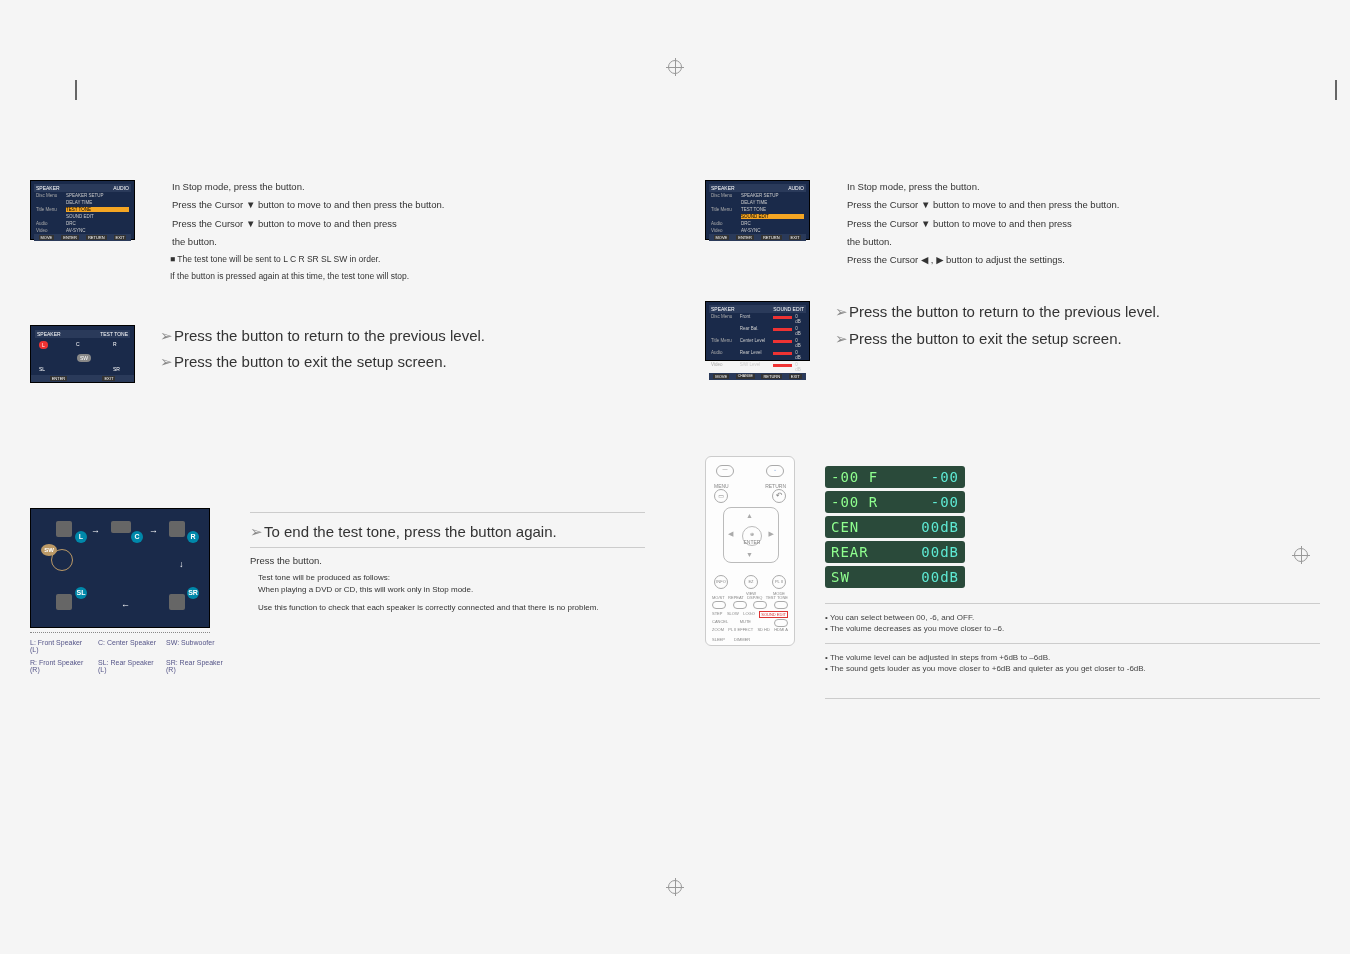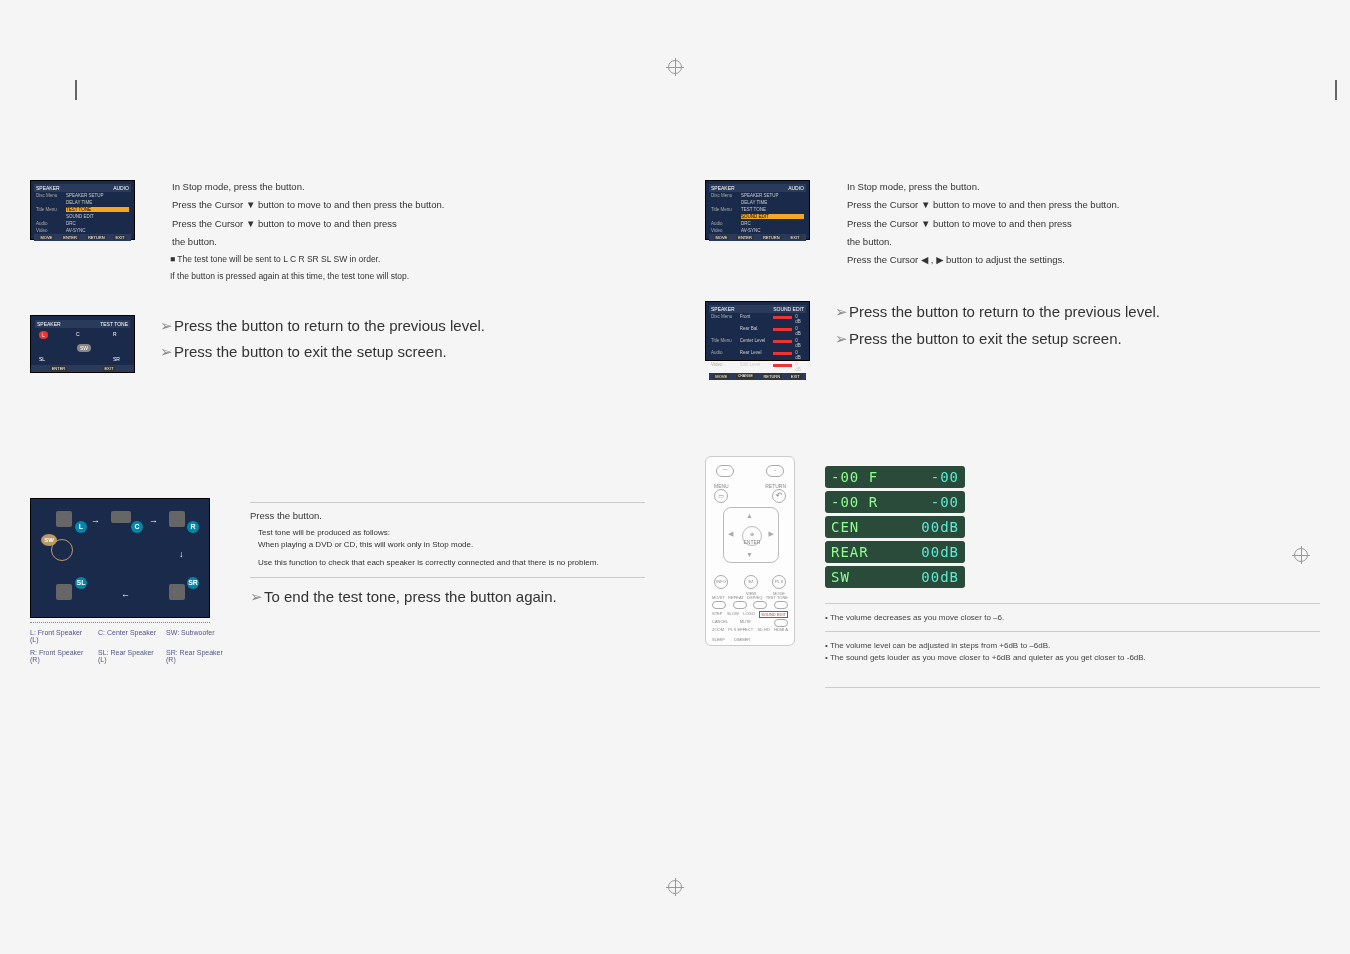--- a/index.html
+++ b/index.html
@@ -145,21 +145,21 @@
     .content {
       flex: 1;
       line-height: 1.5;
     }
     .num {
       display: inline-block;
       width: 12px;
       color: #fff;
     }
     .step-line { margin-bottom: 4px; font-size: 9.5px; }
-    .sub-bullet { font-size: 8.5px; margin-left: 10px; margin-top: 4px; margin-bottom: 2px; }
+    .sub-bullet { font-size: 8.5px; margin-left: 10px; margin-top: 4px; margin-bottom: 12px; }
     .sub-bullet-sq { font-size: 8.5px; margin-left: 10px; margin-top: 4px; }
     .arrow-line { font-size: 15px; margin-left: 0; margin-bottom: 4px; }
     .arrow-sym { display: inline-block; width: 14px; }
     .arrow-sym::before { content: '➢'; color: #888; }
 
     .speaker-legend {
       font-size: 7px;
       color: #558;
       margin-top: 6px;
       display: flex;
@@ -336,28 +336,28 @@
           <div>SW: Subwoofer</div>
         </div>
         <div class="speaker-legend">
           <div>R: Front Speaker (R)</div>
           <div>SL: Rear Speaker (L)</div>
           <div>SR: Rear Speaker (R)</div>
         </div>
       </div>
 
       <div class="content" style="padding-top:4px;">
+        <div style="border-top:1px solid #ccc;padding-top:8px;">
+          <div class="arrow-line"><span class="arrow-sym"></span><span>To end the test tone, press the</span> <span>button again.</span></div>
+        </div>
         <div style="border-top:1px solid #ccc;padding-top:6px;">
           <div class="step-line"><span>Press the</span> <span>button.</span></div>
           <div style="font-size:8px;margin-left:8px;margin-top:4px;">Test tone will be produced as follows:</div>
           <div style="font-size:8px;margin-left:8px;">When playing a DVD or CD, this will work only in Stop mode.</div>
           <div style="font-size:8px;margin-left:8px;margin-top:6px;margin-bottom:8px;">Use this function to check that each speaker is correctly connected and that there is no problem.</div>
-        </div>
-        <div style="border-top:1px solid #ccc;padding-top:8px;">
-          <div class="arrow-line"><span class="arrow-sym"></span><span>To end the test tone, press the</span> <span>button again.</span></div>
         </div>
       </div>
     </div>
 
   </div>
 
   <div class="page-half">
     <div class="crop-mark-top-right"></div>
 
     <div class="section">
@@ -535,20 +535,21 @@
             <span>REAR</span>
             <span>00dB</span>
           </div>
         <div class="lcd-display">
             <span>SW</span>
             <span>00dB</span>
           </div>
 
         <div class="note-box">
           <div class="note-section">
+            <div>• You can select between 00, -6, and OFF.</div>
             <div>• The volume decreases as you move closer to –6.</div>
           </div>
           <div class="note-section note-end">
             <div>• The volume level can be adjusted in steps from +6dB to –6dB.</div>
             <div>• The sound gets louder as you move closer to +6dB and quieter as you get closer to -6dB.</div>
           </div>
         </div>
       </div>
     </div>
 

